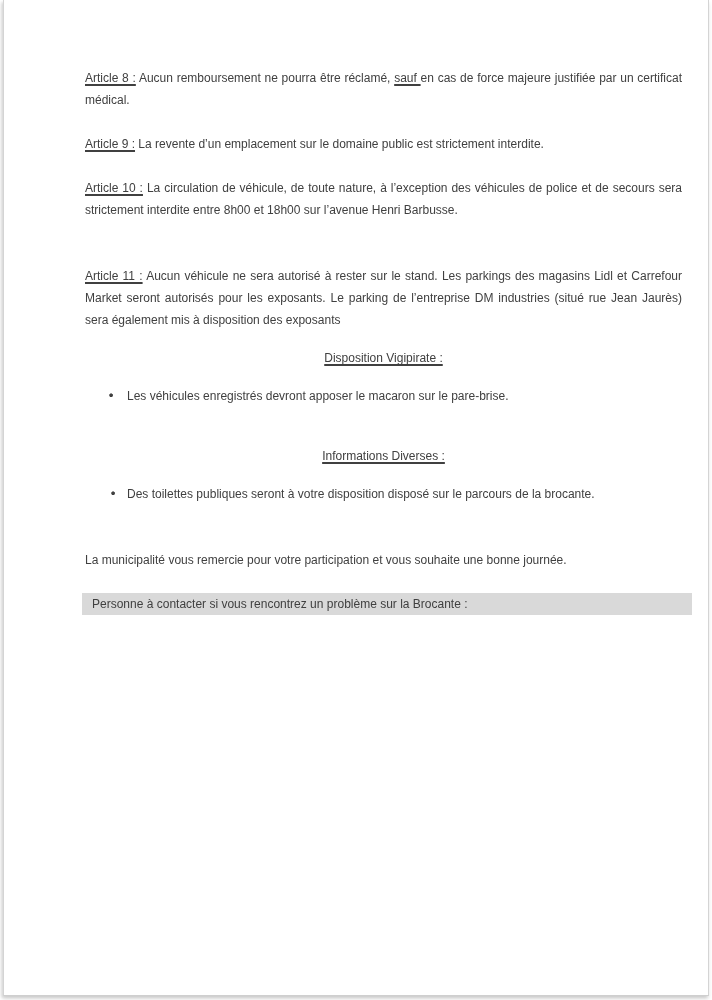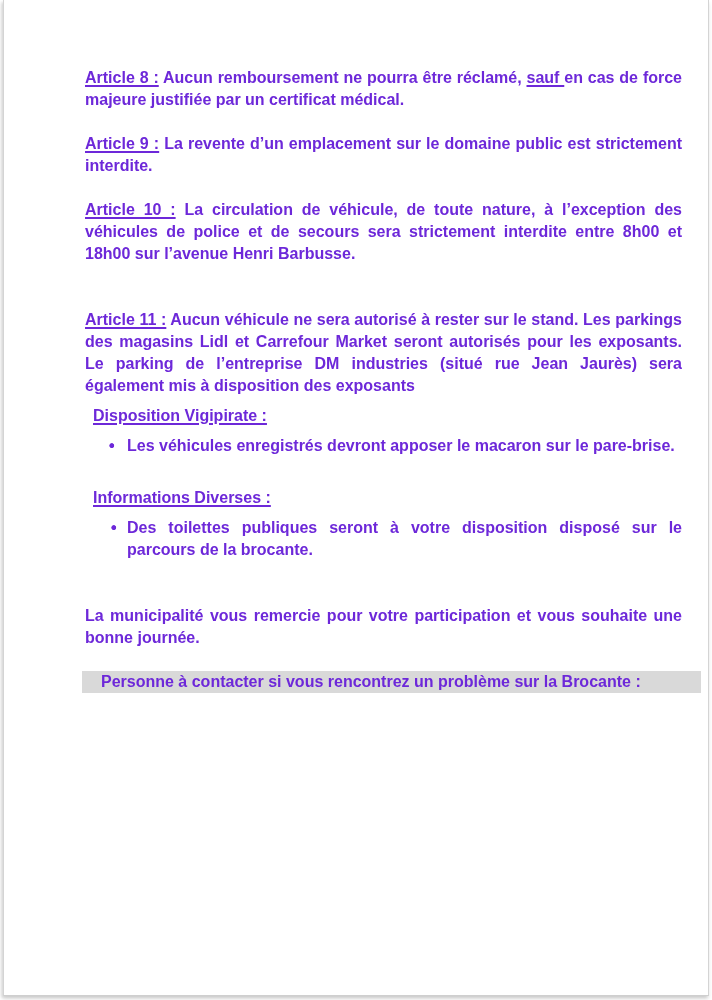--- a/index.html
+++ b/index.html
@@ -24,39 +24,40 @@
       border-left: 1px solid #d4d4d4;
       border-right: 1px solid #d4d4d4;
       border-bottom: 1px solid #cfcfcf;
       box-shadow: -2px 2px 3px rgba(0,0,0,0.12), 0 3px 4px rgba(0,0,0,0.10);
     }
     .content {
       position: absolute;
       left: 81px;
       top: 67px;
       width: 597px;
-      color: #6d28d9;
-      font-size: 16px;
-      font-weight: bold;
+      color: #404040;
+      font-size: 12px;
+      font-weight: normal;
       line-height: 22px;
       letter-spacing: 0;
     }
     .para {
       margin: 0;
       text-align: justify;
     }
     .u {
       text-decoration: underline;
       text-decoration-thickness: 1.5px;
       text-underline-offset: 2px;
     }
     .gap-22 { height: 22px; }
     .gap-44 { height: 44px; }
     .heading {
-      margin: 8px;
+      margin: 16px;
+      text-align: center;
     }
     ul.bullets {
       list-style: none;
       margin: 0;
       padding: 0;
     }
     ul.bullets li {
       position: relative;
       padding-left: 42px;
       text-align: justify;
@@ -68,21 +69,21 @@
     }
     ul.bullets.alt li {
       padding-left: 42px;
     }
     ul.bullets.alt li .dot {
       left: 26px;
     }
     .contact-box {
       background: #d9d9d9;
       margin-left: -3px;
-      padding: 0 3px 0 19px;
+      padding: 0 3px 0 10px;
       width: 597px;
     }
     .contact-box .para {
       text-align: justify;
     }
   </style>
 </head>
 <body>
 
 <div class="page">

